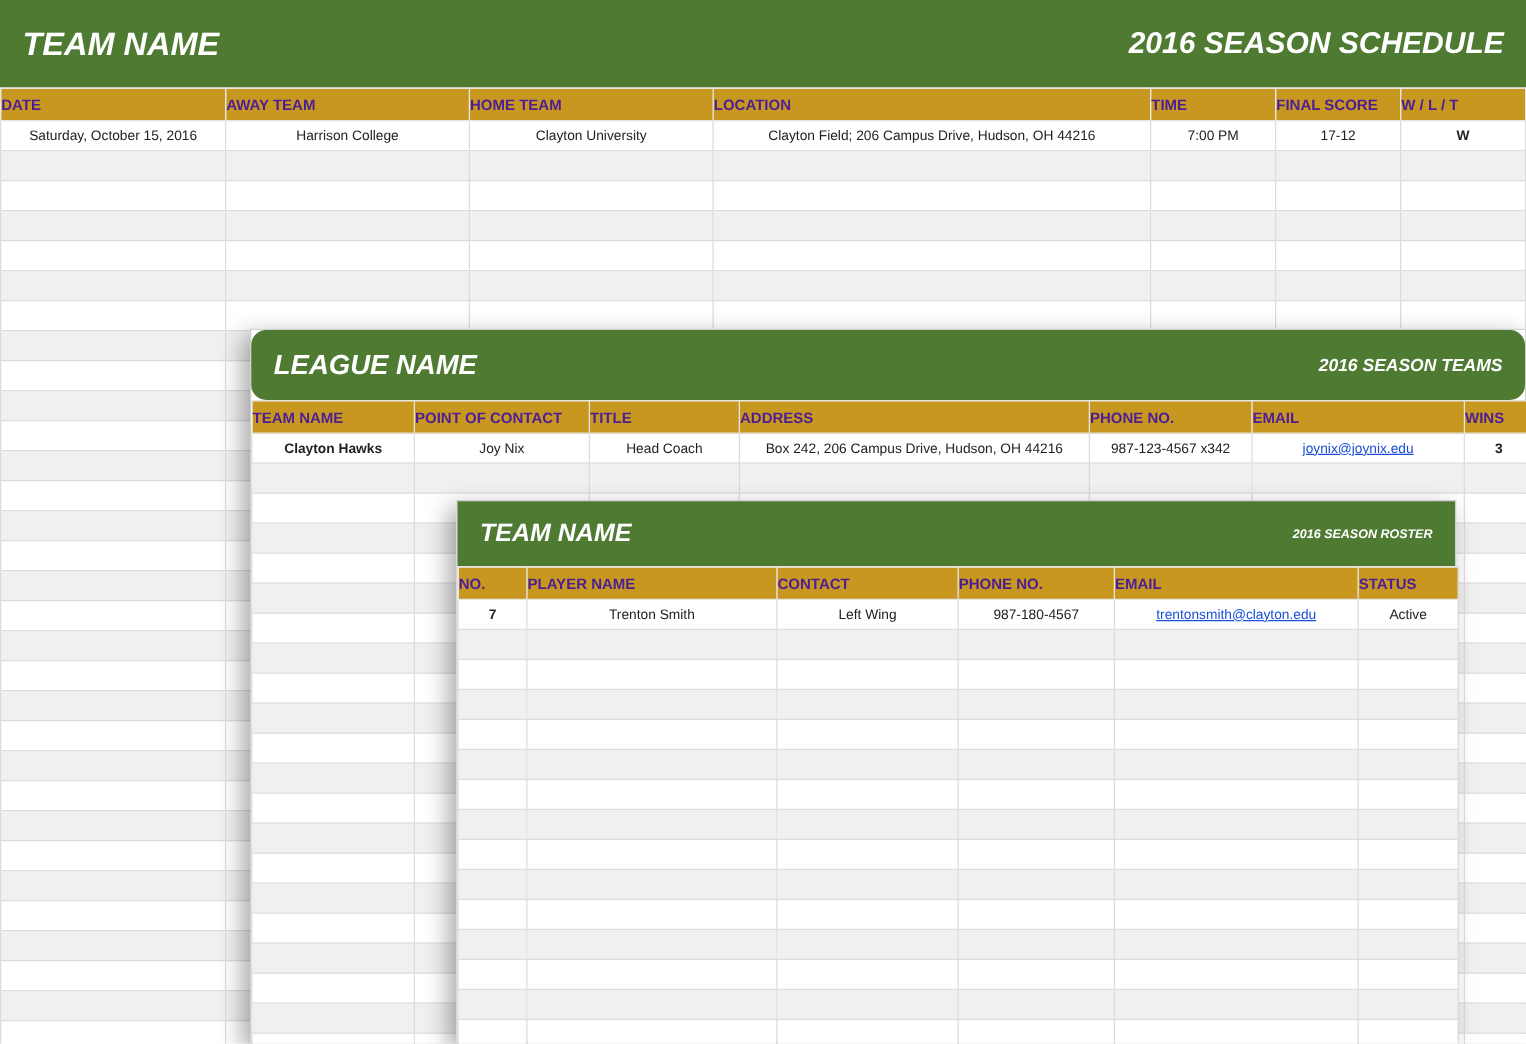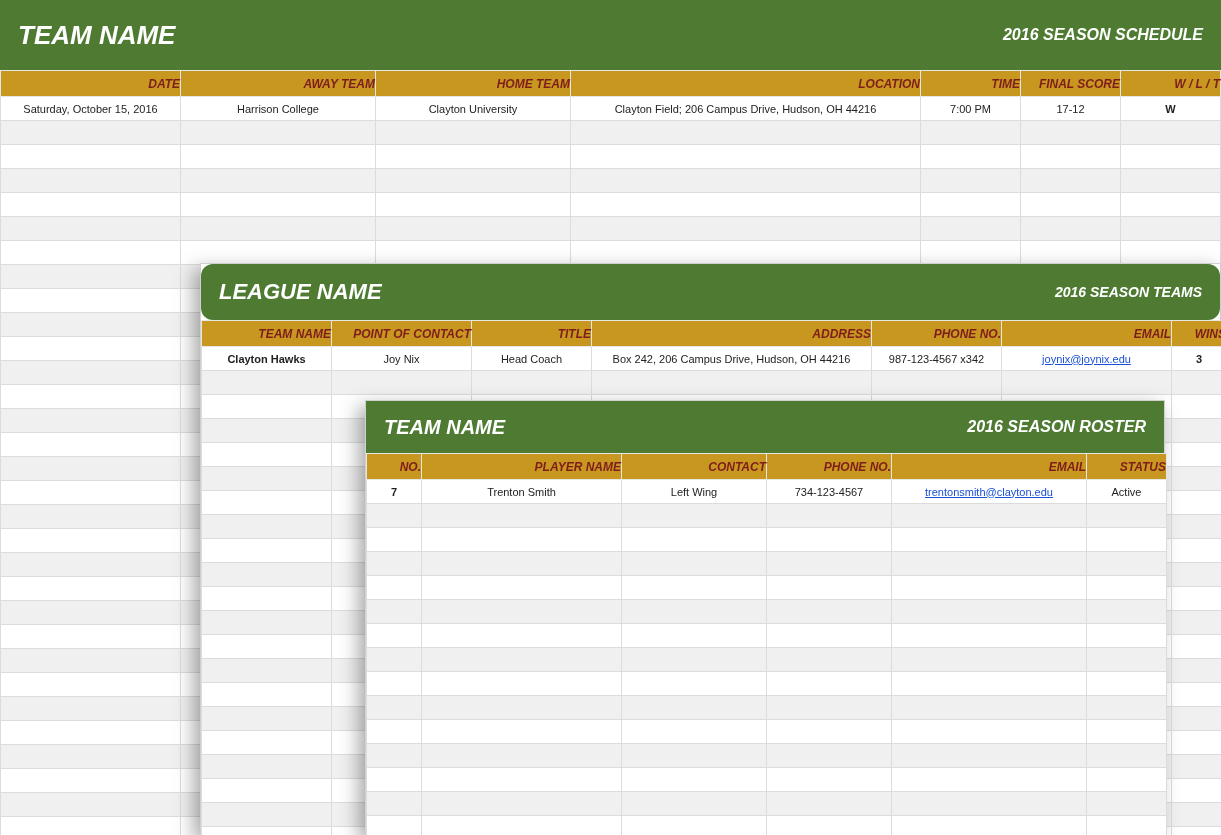--- a/index.html
+++ b/index.html
@@ -34,24 +34,23 @@
   }
 
   table.grid {
     width: 100%;
     border-collapse: collapse;
     table-layout: fixed;
     font-size: 11px;
   }
   table.grid th {
     background: #c7971f;
-    color: #7f1d1d;
+    color: #4c1d95;
     font-weight: 700;
-    font-style: italic;
-    text-align: right;
+    text-align: left;
     border: 1px solid #e6e6e6;
     height: 26px;
     font-size: 12px;
   }
   table.grid td {
     border: 1px solid #dcdcdc;
     text-align: center;
     height: 24px;
     color: #222;
     white-space: nowrap;
@@ -65,21 +64,21 @@
   }
   .bold { font-weight: 700; }
   .link { color: #1a4fd6; text-decoration: underline; cursor: pointer; }
 
   
   #schedule-sheet {
     left: 0; top: 0; width: 1221px; height: 835px; border: none;
   }
   #schedule-sheet .band { height: 70px; }
   #schedule-sheet .band .title { font-size: 26px; }
-  #schedule-sheet .band .sub   { font-size: 16px; }
+  #schedule-sheet .band .sub   { font-size: 24px; }
 
   
   .c-date  { width: 180px; }
   .c-away  { width: 195px; }
   .c-home  { width: 195px; }
   .c-loc   { width: 350px; }
   .c-time  { width: 100px; }
   .c-score { width: 100px; }
   .c-wlt   { width: 100px; }
 
@@ -98,21 +97,21 @@
   .l-phone { width: 130px; }
   .l-email { width: 170px; }
   .l-wins  { width: 55px; }
 
   
   #roster-sheet {
     left: 365px; top: 400px; width: 800px; height: 435px;
   }
   #roster-sheet .band { height: 52px; }
   #roster-sheet .band .title { font-size: 20px; }
-  #roster-sheet .band .sub   { font-size: 16px; }
+  #roster-sheet .band .sub   { font-size: 10px; }
 
   .r-no    { width: 55px; }
   .r-name  { width: 200px; }
   .r-pos   { width: 145px; }
   .r-phone { width: 125px; }
   .r-email { width: 195px; }
   .r-stat  { width: 80px; }
 
 </style>
 </head>
@@ -670,21 +669,21 @@
         <th>PHONE NO.</th>
         <th>EMAIL</th>
         <th>STATUS</th>
       </tr>
     </thead>
     <tbody id="roster-body">
         <tr class="plain">
           <td class="bold">7</td>
           <td>Trenton Smith</td>
           <td>Left Wing</td>
-          <td>734-123-4567</td>
+          <td>987-180-4567</td>
           <td><span class="link">trentonsmith@clayton.edu</span></td>
           <td>Active</td>
         </tr>
         <tr class="alt">
           <td></td>
           <td></td>
           <td></td>
           <td></td>
           <td></td>
           <td></td>

